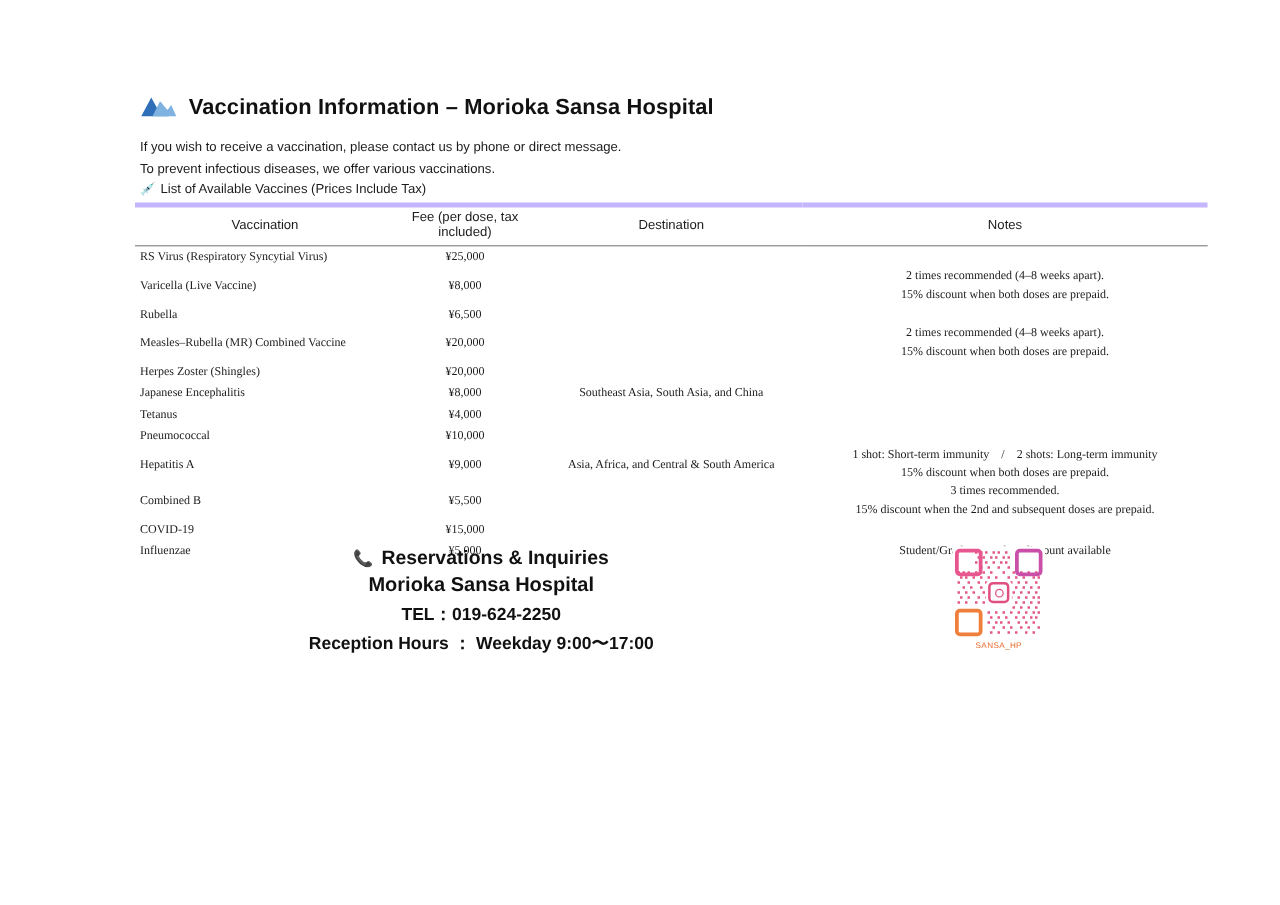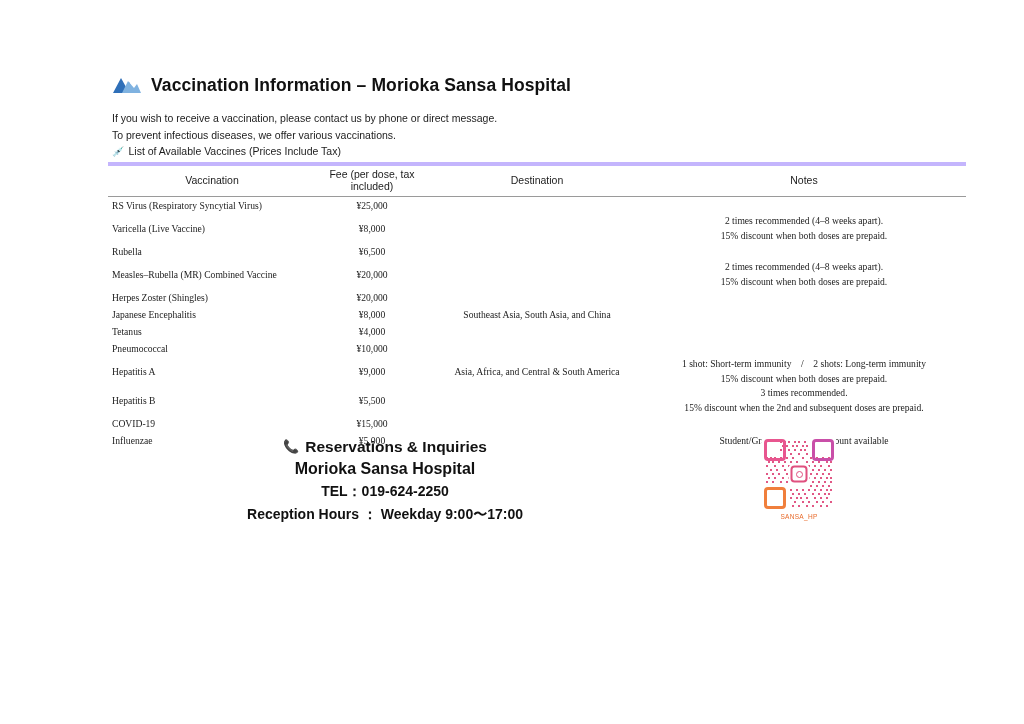--- a/index.html
+++ b/index.html
@@ -296,21 +296,21 @@
         <tr class="row-tall">
           <td class="col-name">Hepatitis A</td>
           <td class="col-fee">¥9,000</td>
           <td class="col-dest">Asia, Africa, and Central &amp; South America</td>
           <td class="col-notes notes-two">
             <span>1 shot: Short-term immunity　/　2 shots: Long-term immunity</span>
             <span>15% discount when both doses are prepaid.</span>
           </td>
         </tr>
         <tr class="row-tall">
-          <td class="col-name">Hepatitis B</td>
+          <td class="col-name">Combined B</td>
           <td class="col-fee">¥5,500</td>
           <td class="col-dest"></td>
           <td class="col-notes notes-two">
             <span>3 times recommended.</span>
             <span>15% discount when the 2nd and subsequent doses are prepaid.</span>
           </td>
         </tr>
         <tr class="row-1">
           <td class="col-name">COVID-19</td>
           <td class="col-fee">¥15,000</td>

